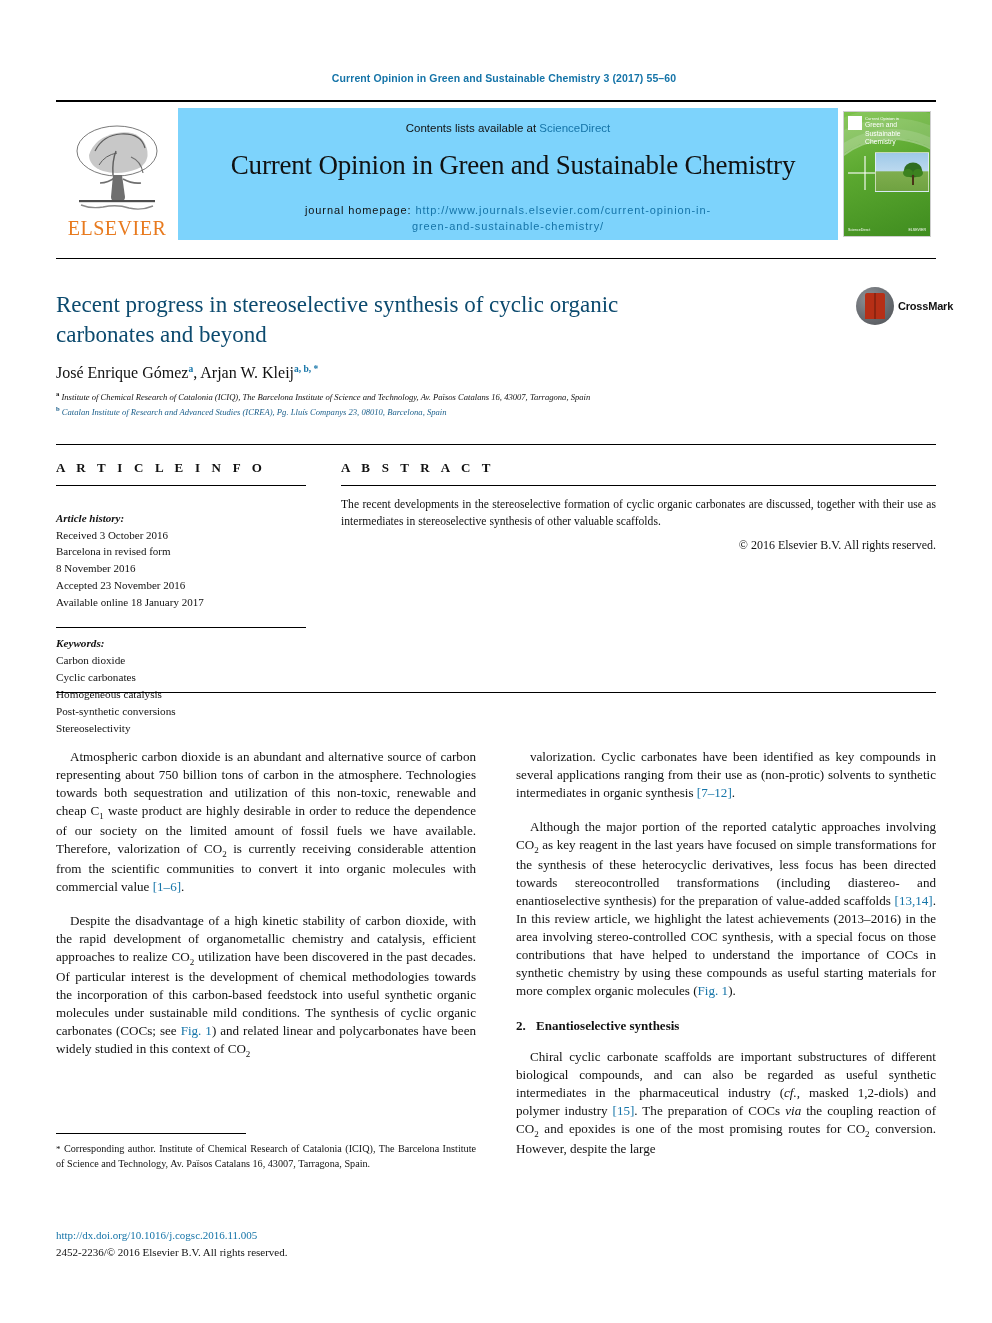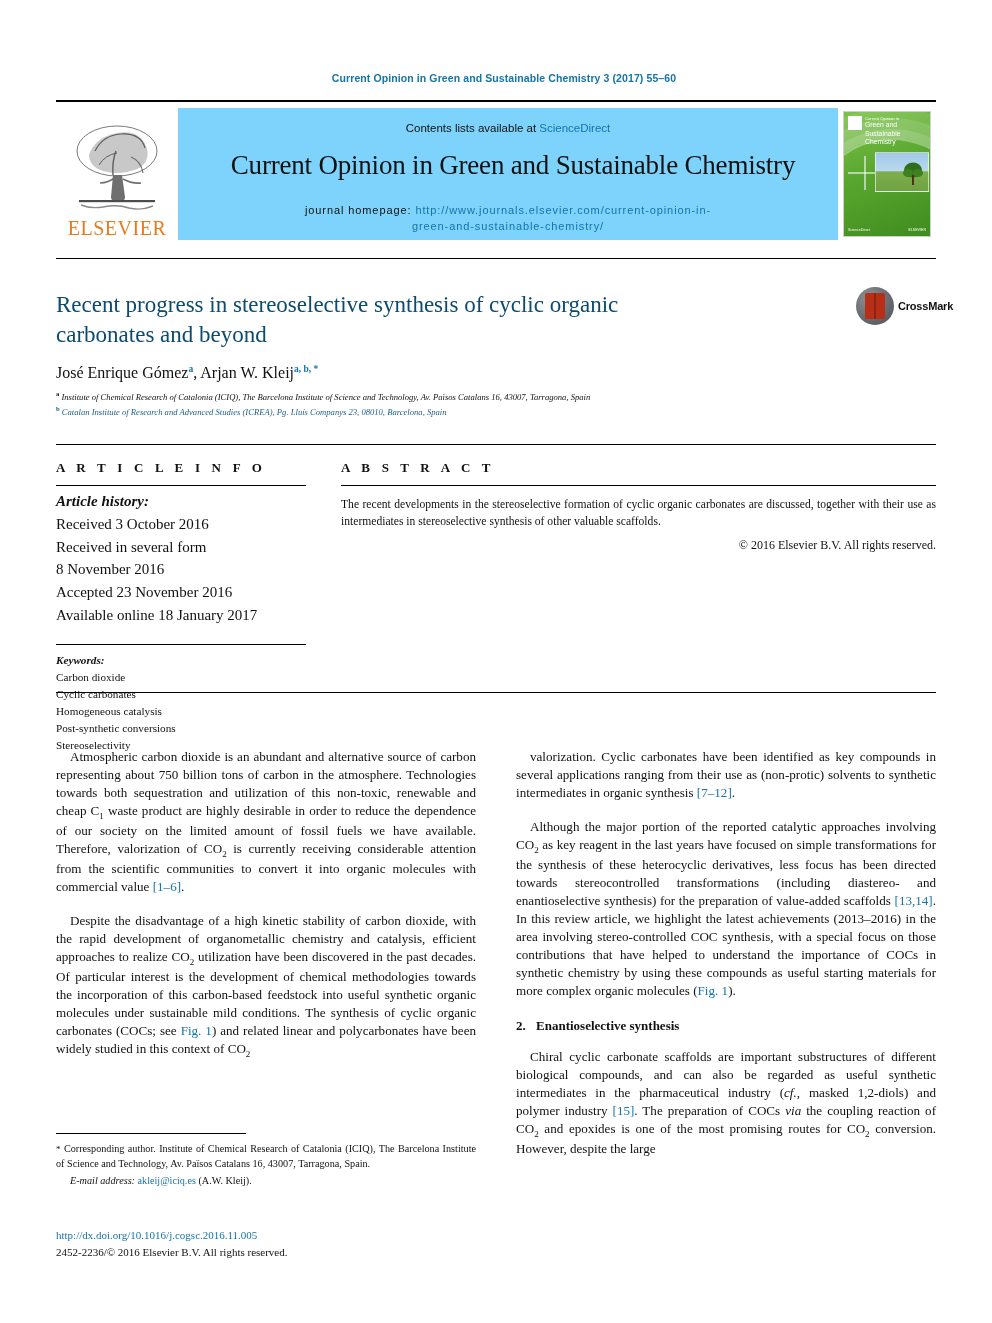--- a/index.html
+++ b/index.html
@@ -271,23 +271,23 @@
     font-weight: bold;
     font-size: 13px;
     letter-spacing: 4.2px;
     color: #111;
   }
   .thin-rule {
     border-top: 1.6px solid #000;
     margin-top: 9px;
   }
   .hist {
-    margin-top: 4px;
-    font-family: "Liberation Serif", serif;
-    font-size: 15px;
+    margin-top: 24px;
+    font-family: "Liberation Serif", serif;
+    font-size: 11px;
     line-height: 1.52;
     color: #111;
   }
   .hist .ital { font-style: italic; font-weight: bold; }
   .kw-rule {
     border-top: 1.6px solid #000;
     margin-top: 17px;
   }
   .kws {
     margin-top: 7px;
@@ -478,21 +478,21 @@
   </div>
 
   <div class="info-rule"></div>
 
   <div class="col-info">
     <div class="sec-label">A R T I C L E   I N F O</div>
     <div class="thin-rule"></div>
     <div class="hist">
       <div class="ital">Article history:</div>
       <div>Received 3 October 2016</div>
-      <div>Received in several form</div>
+      <div>Barcelona in revised form</div>
       <div>8 November 2016</div>
       <div>Accepted 23 November 2016</div>
       <div>Available online 18 January 2017</div>
     </div>
     <div class="kw-rule"></div>
     <div class="kws">
       <div class="ital">Keywords:</div>
       <div>Carbon dioxide</div>
       <div>Cyclic carbonates</div>
       <div>Homogeneous catalysis</div>
@@ -525,21 +525,20 @@
     <div class="h2" style="margin-top:18px">
       <span class="num">2.</span><span>Enantioselective synthesis</span>
     </div>
 
     <p class="body"><span>Chiral cyclic carbonate scaffolds are important substructures of different biological compounds, and can also be regarded as useful synthetic intermediates in the pharmaceutical industry (</span><span class="ital">cf.</span><span>, masked 1,2-diols) and polymer industry </span><span class="ref">[15]</span><span>. The preparation of COCs </span><span class="ital">via</span><span> the coupling reaction of CO</span><sub>2</sub><span> and epoxides is one of the most promising routes for CO</span><sub>2</sub><span> conversion. However, despite the large</span></p>
   </div>
 
   <div class="footnote-rule"></div>
   <div class="footnote">
     <span class="star">*</span><span> Corresponding author. Institute of Chemical Research of Catalonia (ICIQ), The Barcelona Institute of Science and Technology, Av. Països Catalans 16, 43007, Tarragona, Spain.</span>
-    <span class="indent"><span class="mail">E-mail address:</span> <span class="lnk">akleij@iciq.es</span><span> (A.W. Kleij).</span></span>
   </div>
 
   <div class="doi-block">
     <div class="doi">http://dx.doi.org/10.1016/j.cogsc.2016.11.005</div>
     <div>2452-2236/© 2016 Elsevier B.V. All rights reserved.</div>
   </div>
 
 </div>
 
 </body></html>

